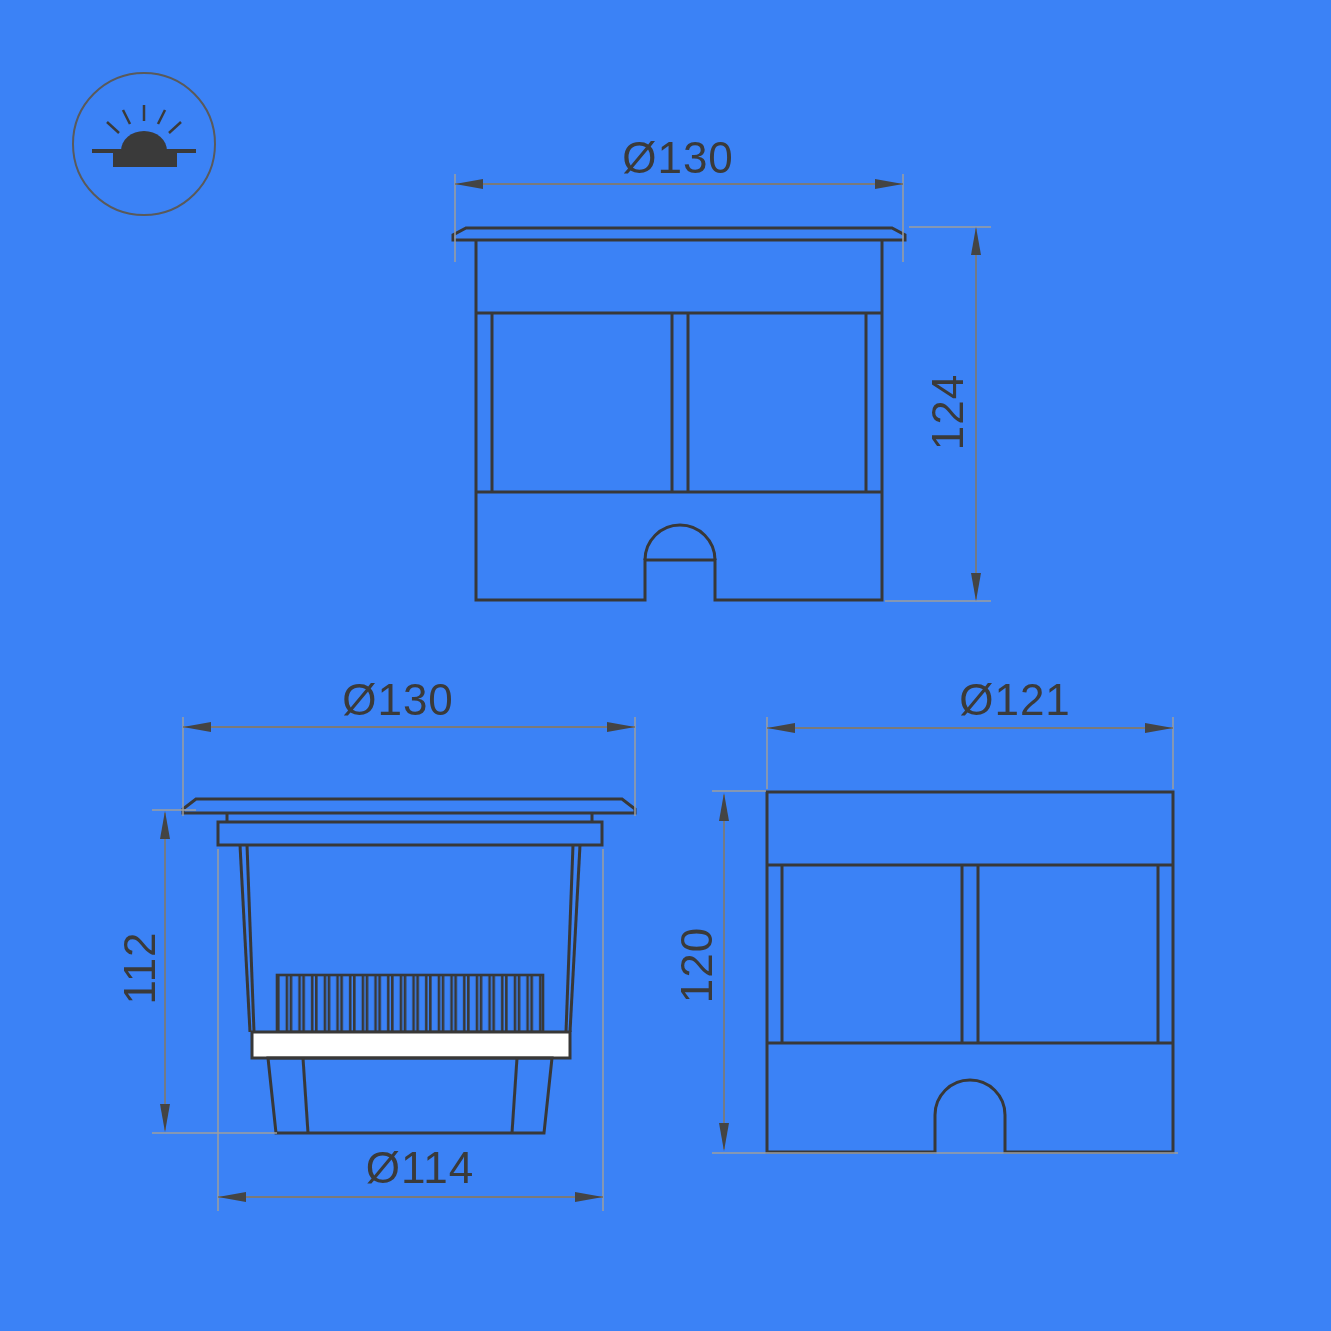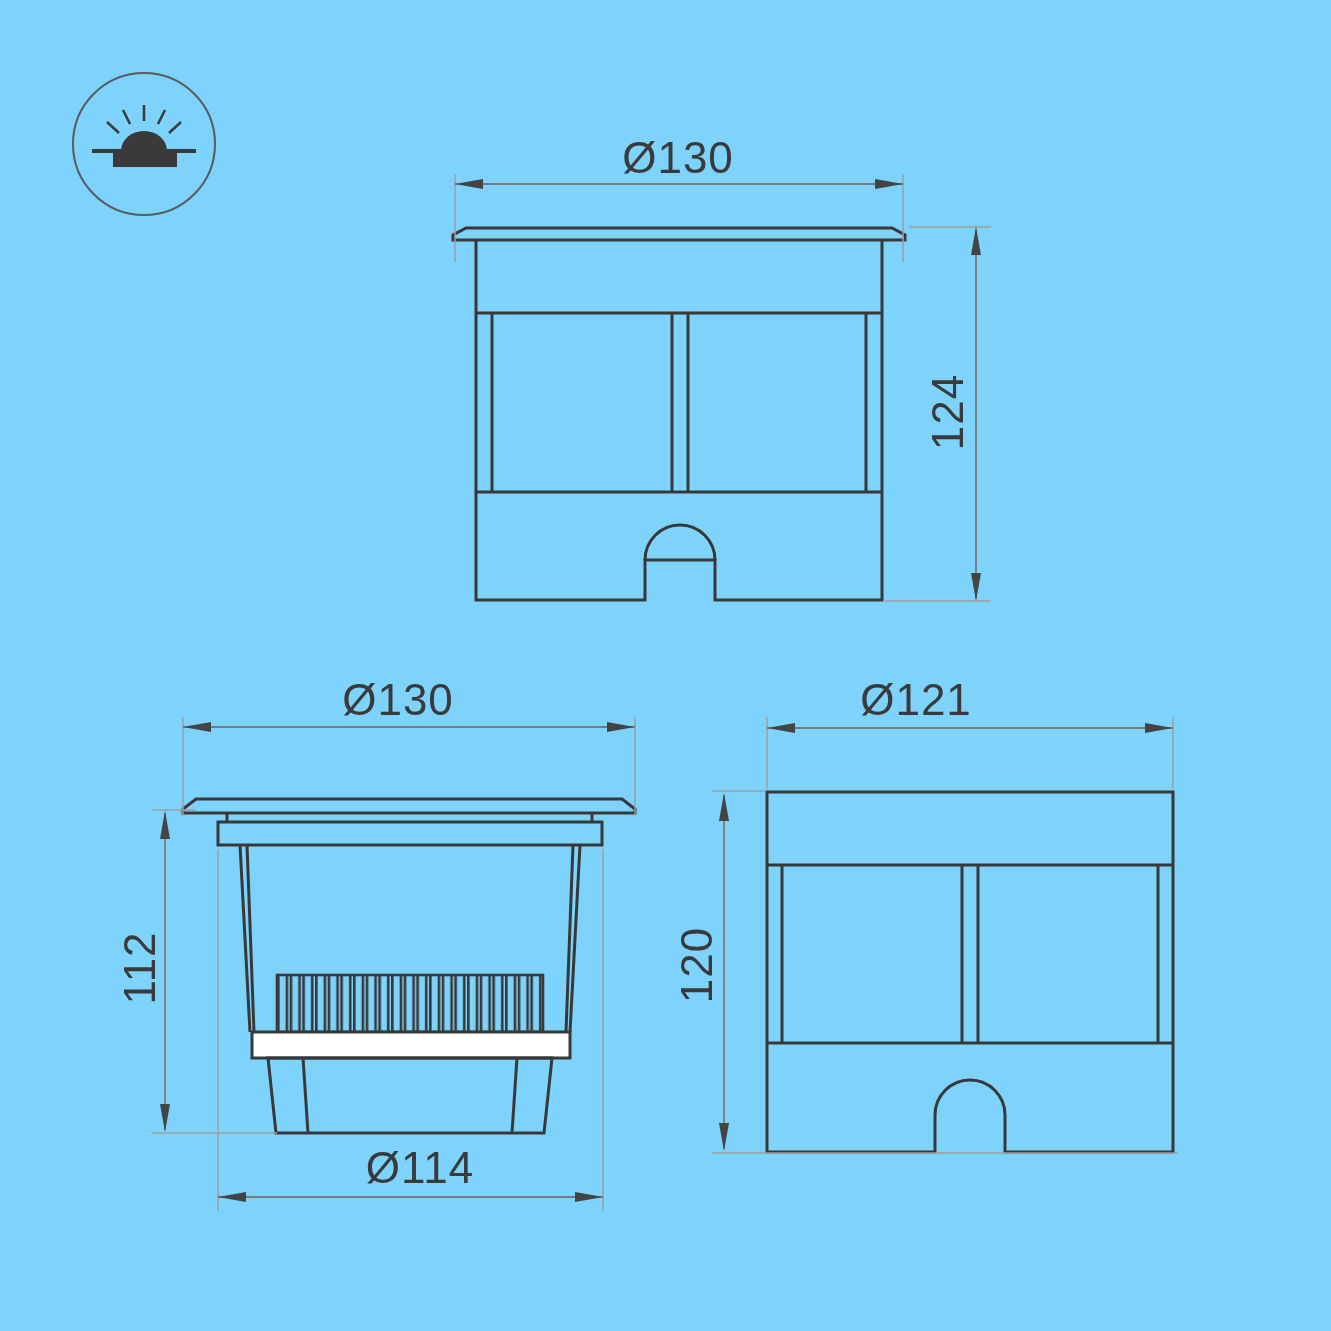--- a/index.html
+++ b/index.html
@@ -1,19 +1,19 @@
 <!DOCTYPE html>
 <html><head>
 <meta charset="utf-8">
 <style>
   html,body{margin:0;padding:0;background:#ffffff;}
   .canvas{
     position:relative;
     width:1331px;height:1331px;
-    background:#7dd3fc;
+    background:#3b82f6;
     font-family:"Liberation Sans", sans-serif;
     overflow:hidden;
   }
   .canvas svg{position:absolute;left:0;top:0;}
   .dim-label{
     position:absolute;
     color:#3a3a3a;
     font-size:44px;
     letter-spacing:1px;
     white-space:nowrap;
@@ -137,17 +137,17 @@
   <div class="dim-label" style="left:678px; top:158px;">Ø130</div>
 
   <div class="dim-label vertical" style="left:948px; top:412px;">124</div>
 
   <div class="dim-label" style="left:398px; top:700px;">Ø130</div>
 
   <div class="dim-label vertical" style="left:140px; top:968px;">112</div>
 
   <div class="dim-label" style="left:420px; top:1168px;">Ø114</div>
 
-  <div class="dim-label" style="left:916px; top:700px;">Ø121</div>
+  <div class="dim-label" style="left:1015px; top:700px;">Ø121</div>
 
   <div class="dim-label vertical" style="left:697px; top:965px;">120</div>
 
 </div>
 
 </body></html>

